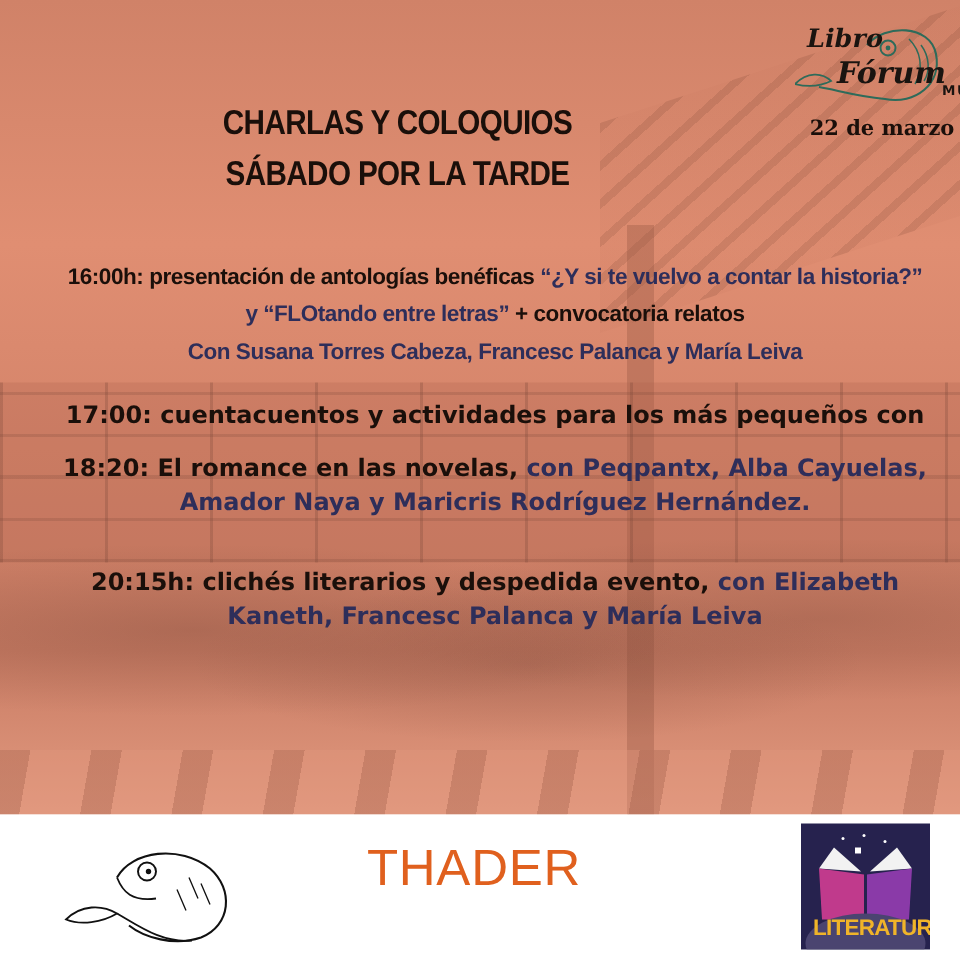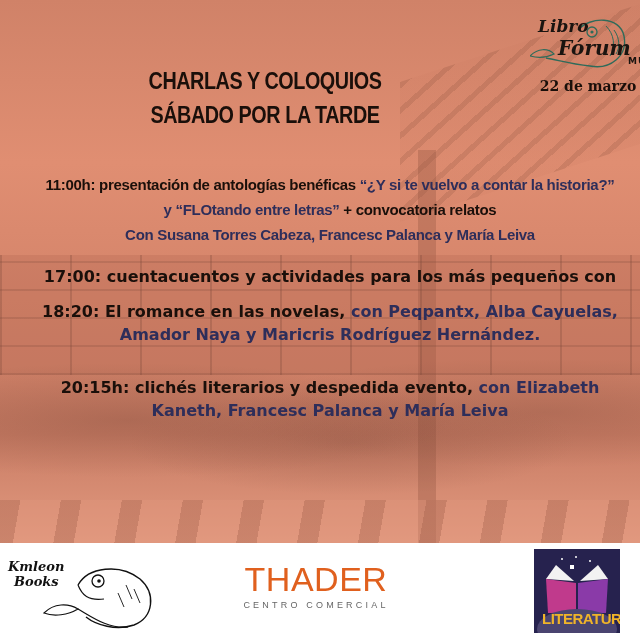--- a/index.html
+++ b/index.html
@@ -72,21 +72,21 @@
       <path d="M76 14 C84 22, 86 34, 80 44 M84 18 C90 26, 90 36, 86 42" fill="none" stroke="#2e6b5a" stroke-width="1"></path>
     </svg>
     <span class="brand-libro">Libro</span>
     <span class="brand-forum">Fórum</span>
     <span class="brand-murcia">MURCIA</span>
   </div>
   <div class="date">22 de marzo</div>
 
   <div class="events">
     <p class="ev ev1">
-      <span>11:00h:</span>
+      <span>16:00h:</span>
       <span>presentación de antologías benéficas</span>
       <span class="who">“¿Y si te vuelvo a contar la historia?” y “FLOtando entre letras”</span>
       <span>+ convocatoria relatos</span><br>
       <span class="who">Con Susana Torres Cabeza, Francesc Palanca y María Leiva</span>
     </p>
     <div class="gap1"></div>
     <p class="ev">
       <span>17:00:</span>
       <span>cuentacuentos y actividades para los más pequeños con</span><br>
     </p>
@@ -101,38 +101,33 @@
     <p class="ev">
       <span>20:15h:</span>
       <span>clichés literarios y despedida evento,</span>
       <span class="who">con Elizabeth Kaneth, Francesc Palanca y María Leiva</span>
     </p>
   </div>
 </div>
 
 <div class="footer">
   <div class="kmleon">
-    <div class="kmleon-text">
-      <div>Kmleon</div>
-      <div style="padding-left:6px">Books</div>
-    </div>
     <svg width="150" height="78" style="position:absolute;left:0;top:0">
       <path d="M70 30 C80 12, 112 8, 132 24 C148 38, 146 62, 126 70 C108 76, 88 70, 78 62" fill="none" stroke="#111" stroke-width="1.4"></path>
       <path d="M70 30 C74 40, 80 46, 96 44" fill="none" stroke="#111" stroke-width="1.2"></path>
       <circle cx="90" cy="26" r="6" fill="none" stroke="#111" stroke-width="1.3"></circle>
       <circle cx="91" cy="26" r="1.8" fill="#111"></circle>
       <path d="M36 58 C46 48, 60 48, 70 54 C60 60, 46 62, 36 58 Z" fill="none" stroke="#111" stroke-width="1.2"></path>
       <path d="M70 54 C84 62, 100 74, 120 72" fill="none" stroke="#111" stroke-width="1.2"></path>
       <path d="M118 30 L124 44 M126 34 L132 48 M110 38 L116 52" stroke="#111" stroke-width="0.9"></path>
     </svg>
   </div>
 
   <div class="thader">
     <div class="thader-name">THADER</div>
-    <div class="thader-sub">CENTRO COMERCIAL</div>
   </div>
 
   <div class="litelx">
     <svg width="86" height="84" style="position:absolute;left:0;top:0">
       <circle cx="28" cy="10" r="1" fill="#fff"></circle>
         <circle cx="42" cy="8" r="1" fill="#fff"></circle>
         <circle cx="56" cy="12" r="1" fill="#fff"></circle>
       <rect x="36" y="16" width="4" height="4" fill="#fff"></rect>
       <path d="M12 30 L22 16 L40 32 Z" fill="#f2f2f2"></path>
       <path d="M74 30 L64 16 L46 32 Z" fill="#f2f2f2"></path>

